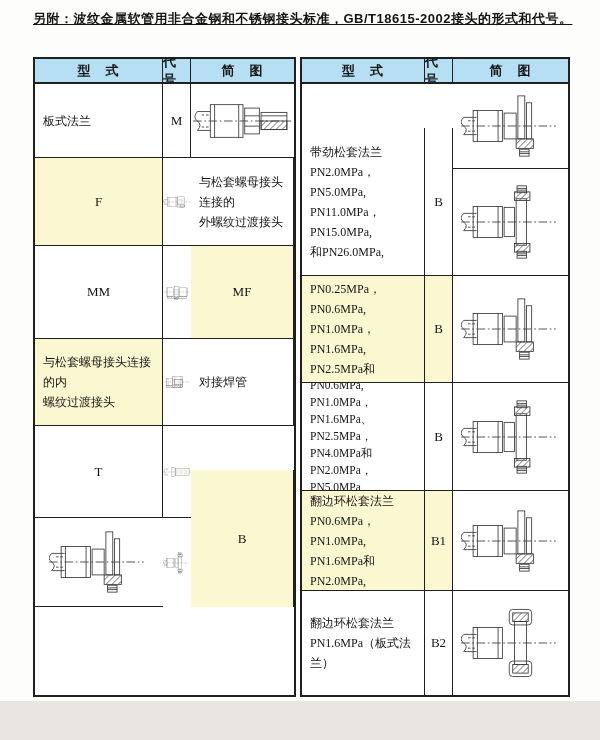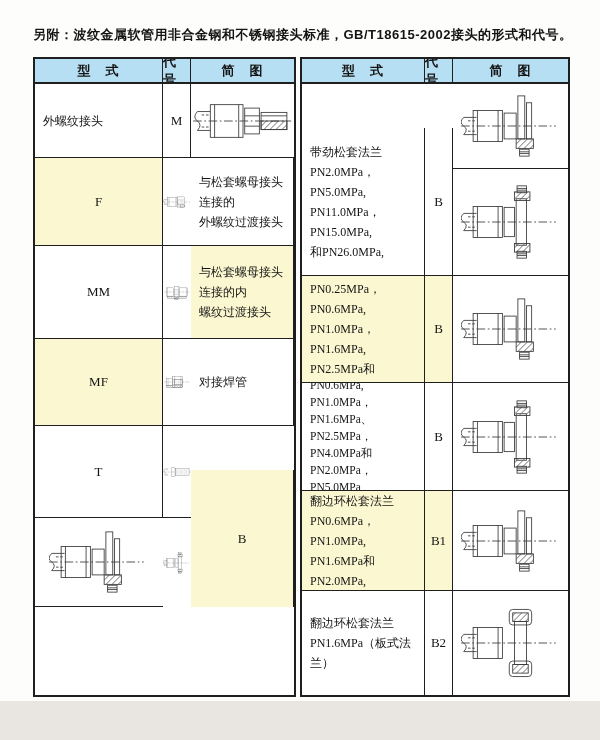--- a/index.html
+++ b/index.html
@@ -5,22 +5,22 @@
   :root{
     --bd:#1f1f1f;
     --hdr:#b7dff3;
     --yl:#fbf8d1;
     --ink:#141414;
     --stripe:#e9e6e1;
   }
   *{box-sizing:border-box;margin:0;padding:0;}
   body{width:600px;height:740px;background:#fdfdfb;position:relative;
        font-family:"Liberation Sans",sans-serif;color:var(--ink);overflow:hidden;}
-  .title{position:absolute;left:33px;top:26px;font-size:13px;font-weight:700;
-         letter-spacing:.5px;white-space:nowrap;}
+  .title{position:absolute;left:33px;top:10px;font-size:13px;font-weight:700;
+         letter-spacing:.5px;white-space:nowrap;text-decoration:underline;}
   .tablewrap{position:absolute;left:33px;top:57px;width:537px;height:459px;}
   .half{position:absolute;top:0;height:640px;border:2px solid var(--bd);
         display:grid;background:#fff;}
   .lhalf{left:0;width:263px;
          grid-template-columns:128px 28px 103px;
          grid-template-rows:25px 74px 88px 93px 87px 92px 89px 88px;}
   .rhalf{left:267px;width:270px;
          grid-template-columns:123px 28px 115px;
          grid-template-rows:25px 85px 107px 107px 108px 100px 104px;}
   .c{border-right:1px solid var(--bd);border-bottom:1px solid var(--bd);
@@ -44,21 +44,21 @@
 
 <div class="title">另附：波纹金属软管用非合金钢和不锈钢接头标准，GB/T18615-2002接头的形式和代号。</div>
 
 <div class="tablewrap">
 
   <div class="half lhalf">
     <div class="c hdr">型　式</div>
     <div class="c hdr">代号</div>
     <div class="c hdr nr">简　图</div>
 
-    <div class="c type">外螺纹接头</div>
+    <div class="c type">板式法兰</div>
     <div class="c code">M</div>
     <div class="c diag nr">
         <svg viewBox="0 0 116 86" width="100" height="74" fill="none" stroke="#3a3a3a" stroke-width="1">
           <defs>
             <pattern id="hp0" width="5" height="5" patternUnits="userSpaceOnUse" patternTransform="rotate(45)">
               <line x1="0" y1="0" x2="0" y2="5" stroke="#666" stroke-width="1.6"></line>
             </pattern>
           </defs>
           <line x1="5" y1="32" x2="20" y2="32"></line>
           <line x1="5" y1="54" x2="20" y2="54"></line>
@@ -119,23 +119,23 @@
           <line x1="46" y1="33.8" x2="66" y2="33.8"></line>
           <line x1="46" y1="52.2" x2="66" y2="52.2"></line>
           <rect x="68" y="26" width="34" height="34"></rect>
           <line x1="97" y1="26" x2="97" y2="60"></line>
           <rect x="20" y="60" width="76" height="9" fill="url(#hp2)"></rect>
           <rect x="48" y="69" width="16" height="6" fill="url(#hp2)"></rect>
           <line x1="6" y1="43" x2="110" y2="43" stroke-dasharray="10 3 2 3"></line>
         </svg>
       </div>
 
+    <div class="c code yl">MF</div>
     <div class="c type yl">与松套螺母接头连接的内
 螺纹过渡接头</div>
-    <div class="c code yl">MF</div>
     <div class="c diag nr">
         <svg viewBox="0 0 116 86" width="100" height="74" fill="none" stroke="#3a3a3a" stroke-width="1">
           <defs>
             <pattern id="hp3" width="5" height="5" patternUnits="userSpaceOnUse" patternTransform="rotate(45)">
               <line x1="0" y1="0" x2="0" y2="5" stroke="#666" stroke-width="1.6"></line>
             </pattern>
           </defs>
           <rect x="16" y="28" width="22" height="30"></rect>
           <line x1="21" y1="28" x2="21" y2="58"></line>
           <rect x="40" y="19" width="42" height="48"></rect>

